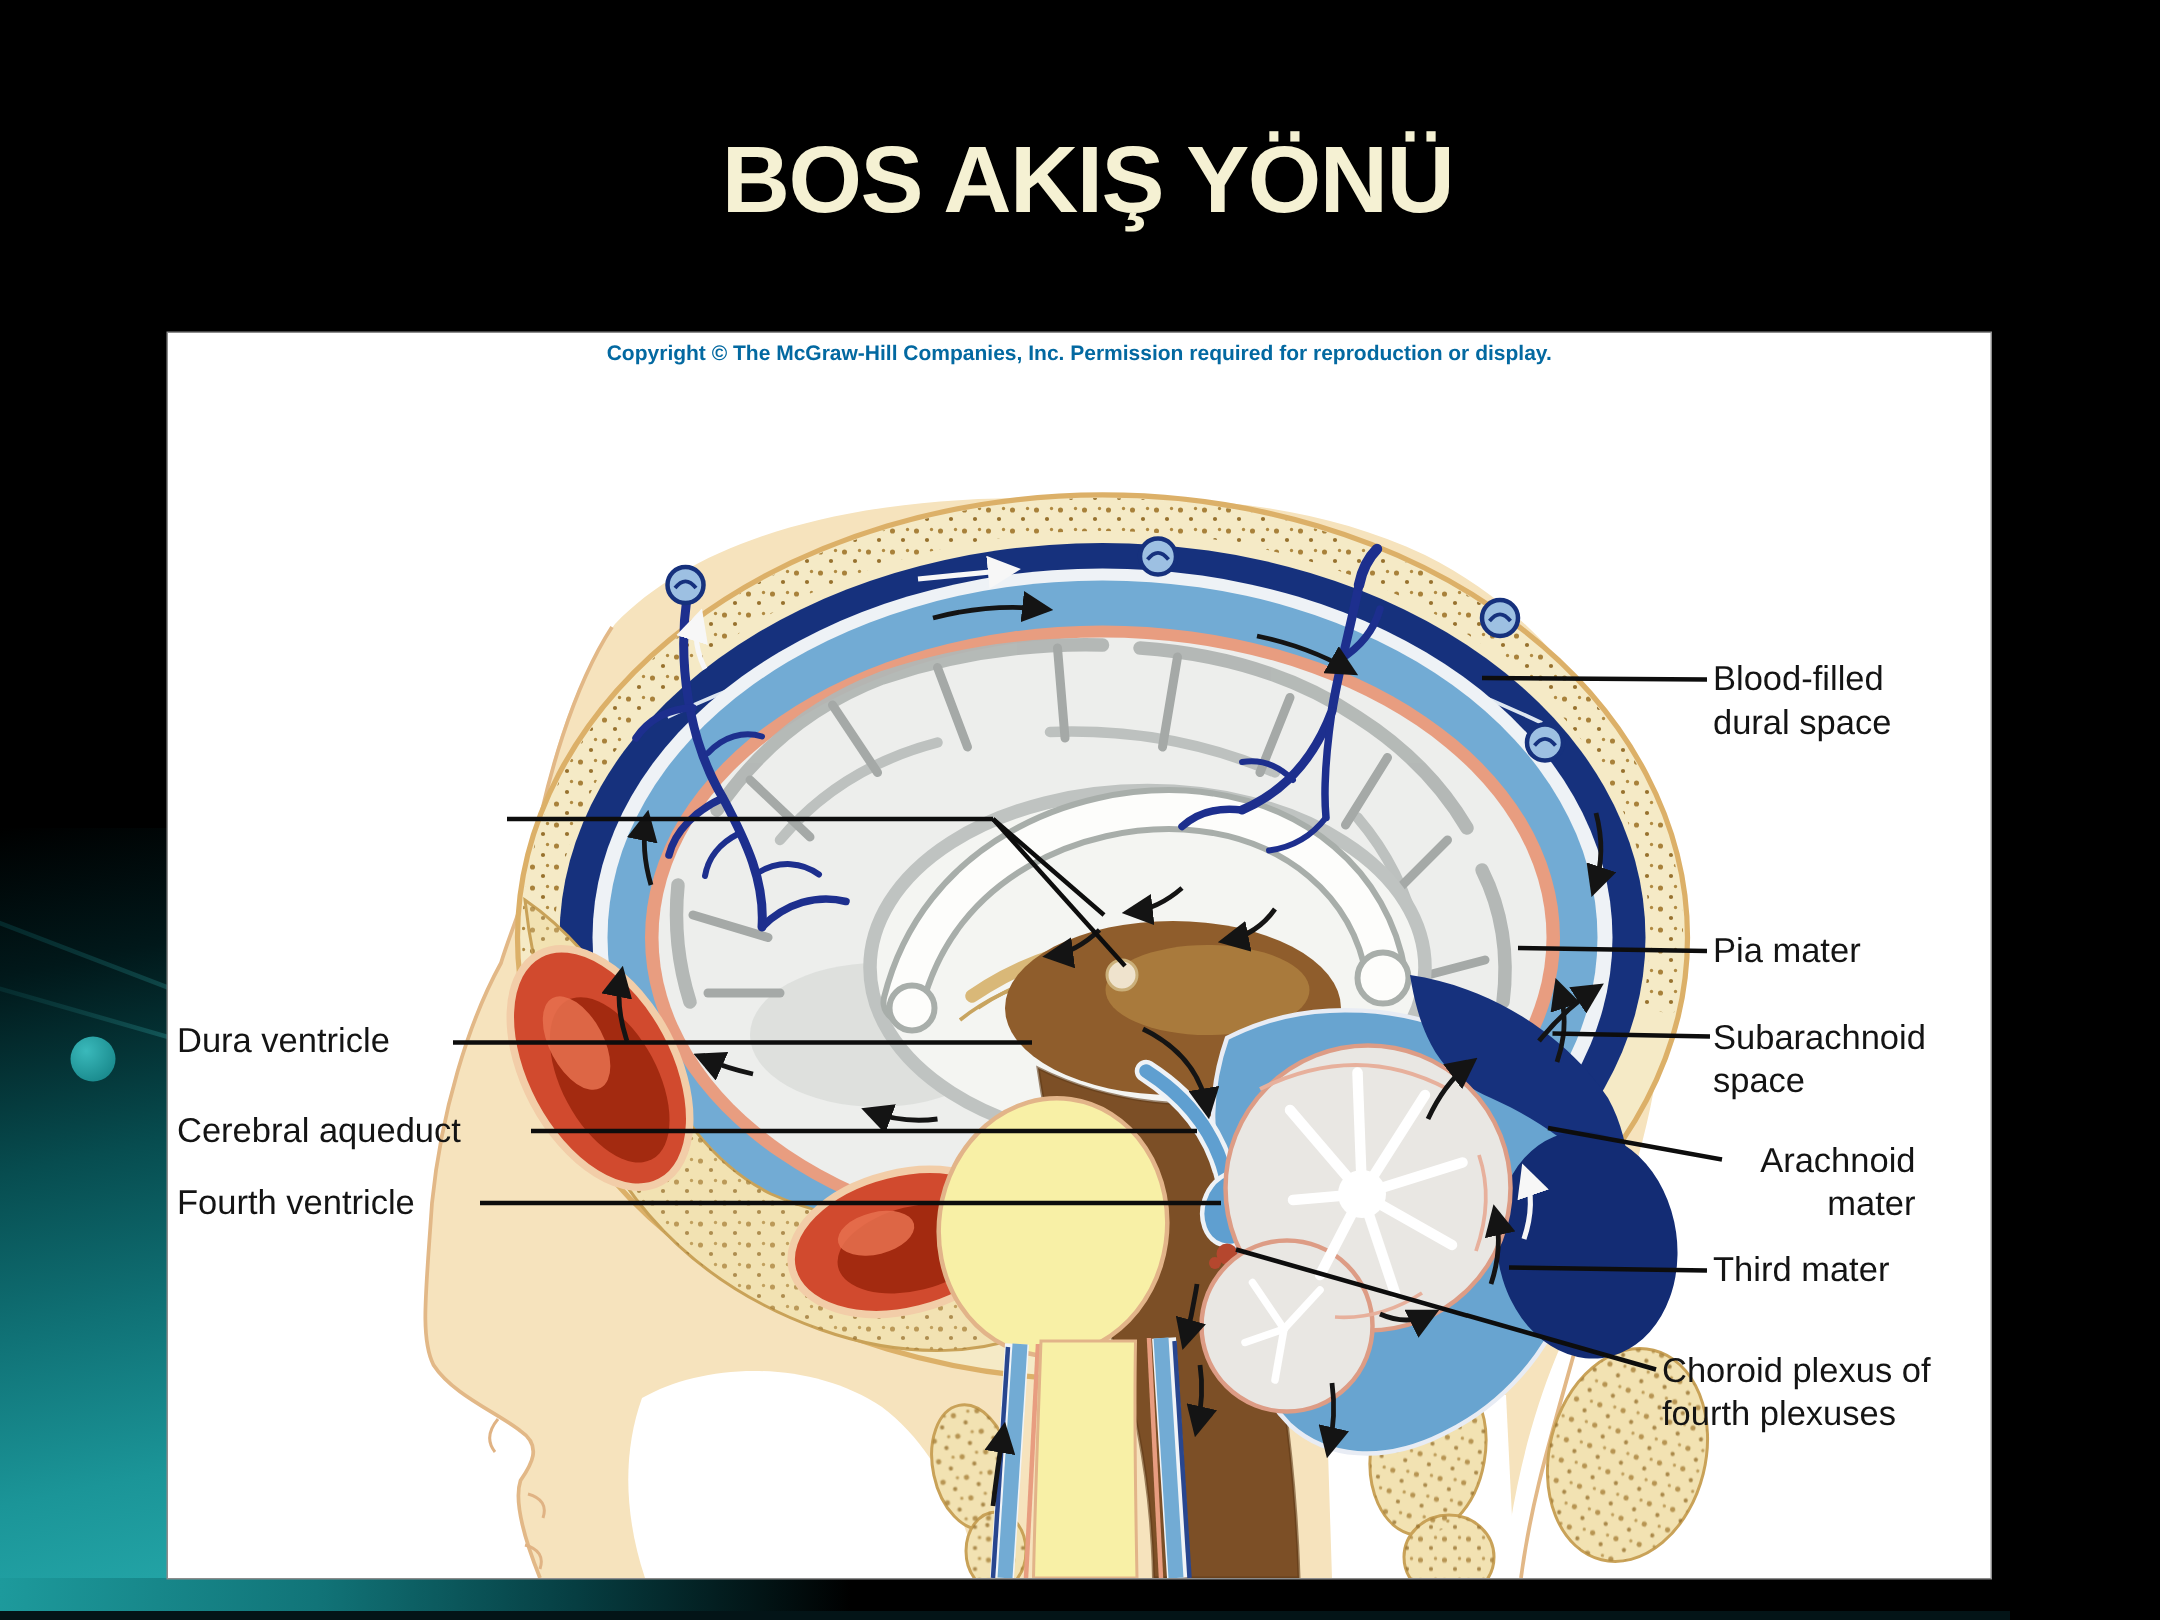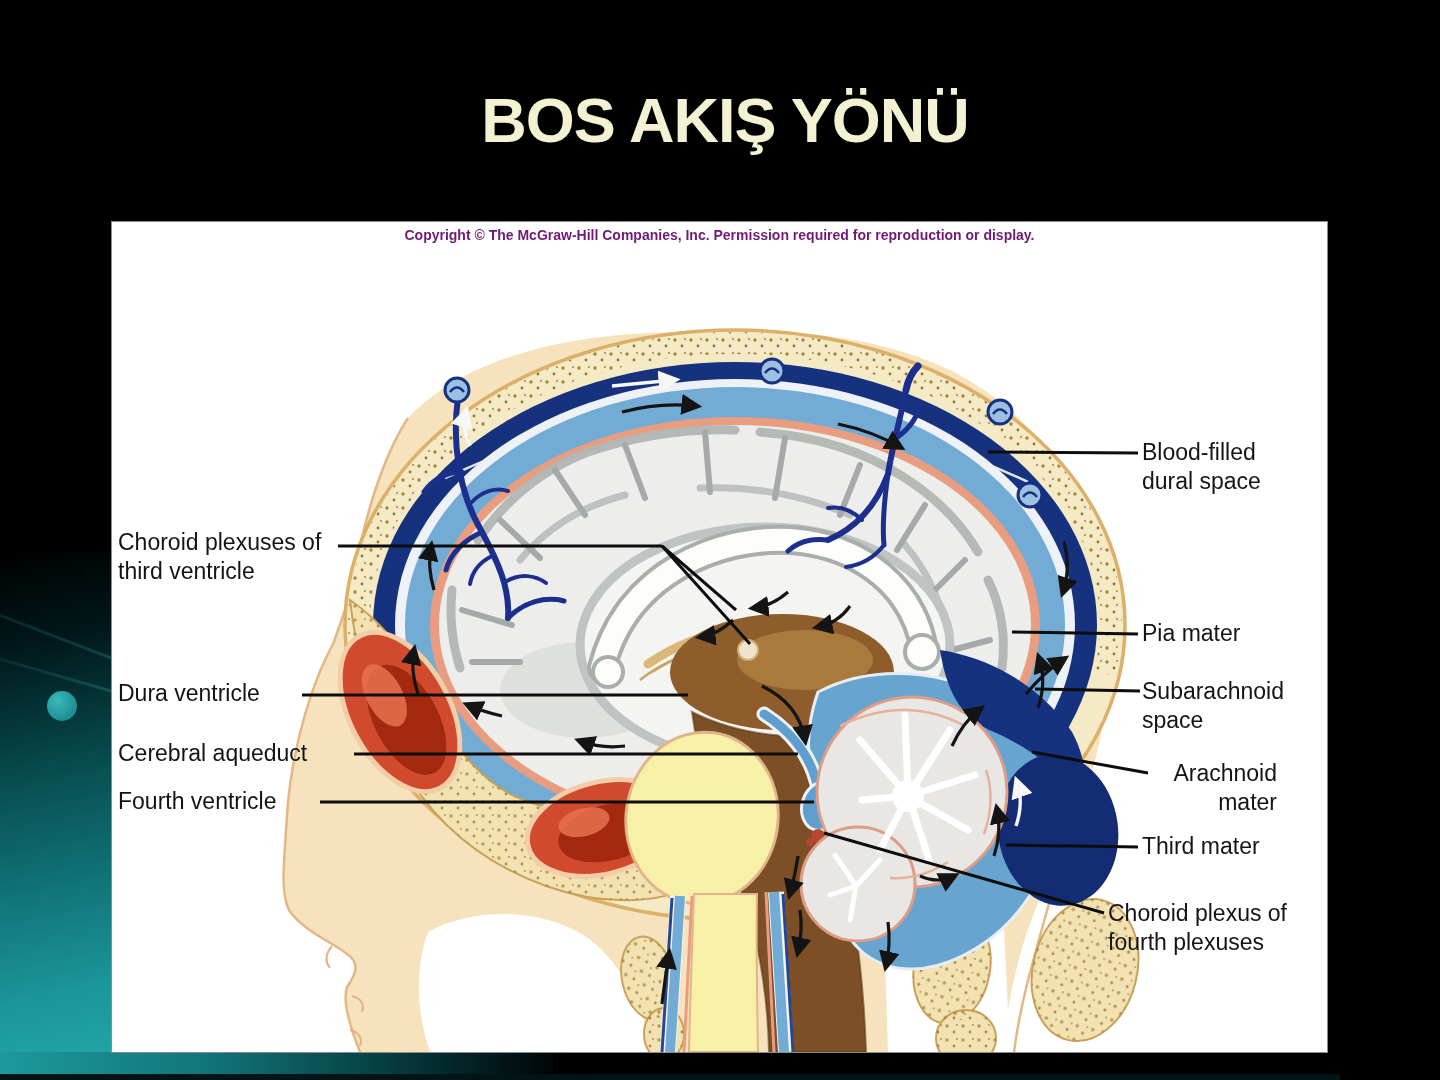--- a/index.html
+++ b/index.html
@@ -17,21 +17,21 @@
     background:radial-gradient(circle at 35% 32%,#3ab9bb,#1b8c8f 75%);}
   .bottom-line{position:absolute;left:0;top:1074px;width:1440px;height:6px;background:#031417;}
   
   .title{position:absolute;left:0;top:84px;width:1450px;margin:0;text-align:center;
     font-size:63px;font-weight:bold;letter-spacing:-1px;color:#f5f1d3;}
   
   .panel{position:absolute;left:112px;top:222px;width:1215px;height:830px;background:#fff;
     box-shadow:0 0 0 1px #8c8c8c;}
   .panel svg{position:absolute;left:0;top:0;width:1215px;height:830px;display:block;}
   .copyright{position:absolute;left:0;top:5px;width:100%;text-align:center;
-    font-size:14px;font-weight:bold;color:#701a75;}
+    font-size:14px;font-weight:bold;color:#0369a1;}
   .lbl{position:absolute;font-size:23px;font-weight:normal;color:#141414;line-height:1.26;}
 </style>
 </head>
 <body>
 
 <div class="slide">
 
   <div class="teal-left"></div>
   <div class="teal-streak" style="left:-12px;top:640px;width:160px;transform:rotate(21deg);"></div>
   <div class="teal-streak" style="left:-20px;top:672px;width:140px;transform:rotate(16deg);"></div>
@@ -315,21 +315,20 @@
         <path d="M 320,802 L 814,802"></path>
         <path d="M 988,452 L 1138,453"></path>
         <path d="M 1012,632 L 1138,634"></path>
         <path d="M 1035,689 L 1140,691"></path>
         <path d="M 1032,752 L 1148,773"></path>
         <path d="M 1006,845 L 1138,847"></path>
         <path d="M 824,833 L 1104,913"></path>
       </g>
     </svg>
 
-    <div class="lbl" style="left:6px;top:306px;width:222px;">Choroid plexuses of third ventricle</div>
     <div class="lbl" style="left:6px;top:457px;">Dura ventricle</div>
     <div class="lbl" style="left:6px;top:517px;">Cerebral aqueduct</div>
     <div class="lbl" style="left:6px;top:565px;">Fourth ventricle</div>
 
     <div class="lbl" style="left:1030px;top:216px;width:155px;">Blood-filled dural space</div>
     <div class="lbl" style="left:1030px;top:397px;">Pia mater</div>
     <div class="lbl" style="left:1030px;top:455px;width:175px;">Subarachnoid space</div>
     <div class="lbl" style="left:1040px;top:537px;width:125px;text-align:right;">Arachnoid mater</div>
     <div class="lbl" style="left:1030px;top:610px;">Third mater</div>
     <div class="lbl" style="left:996px;top:677px;width:215px;">Choroid plexus of fourth plexuses</div>

